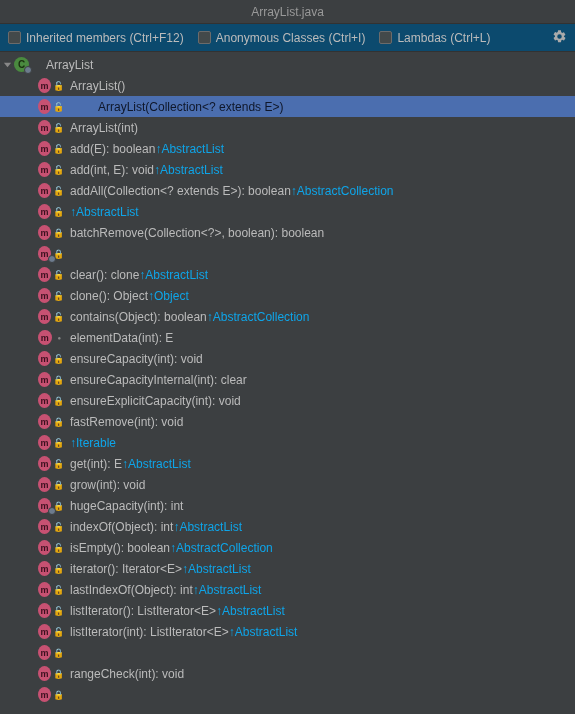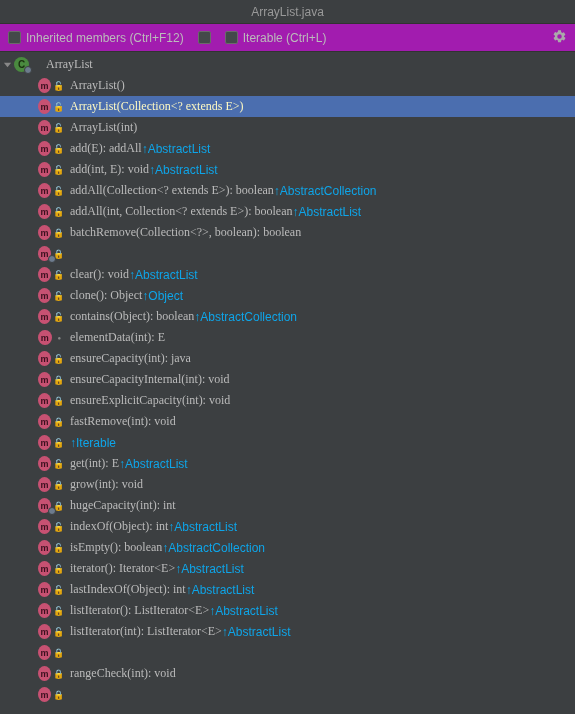--- a/index.html
+++ b/index.html
@@ -16,21 +16,21 @@
   height: 24px;
   background: #3c3f41;
   border-bottom: 1px solid #323232;
   display: flex;
   align-items: center;
   justify-content: center;
   color: #999999;
 }
 .toolbar {
   height: 28px;
-  background: #a21caf;
+  background: #0c4a6e;
   border-bottom: 1px solid #323232;
   display: flex;
   align-items: center;
   padding: 0 8px;
   gap: 14px;
 }
 .checkbox-row {
   display: flex;
   align-items: center;
   gap: 5px;
@@ -121,42 +121,43 @@
   width: 8px;
   display: inline-flex;
   align-items: center;
   justify-content: center;
   margin-left: 2px;
   margin-right: 2px;
 }
 .lock-icon { color: #c78a3a; font-size: 9px; }
 .unlock-icon { color: #7fa050; font-size: 9px; }
 .dot-icon { color: #888888; font-size: 6px; }
-.label { color: #bbbbbb; font-family: Liberation Serif, serif; }
+.label { color: #bbbbbb; }
 .inherited { color: #0ea5e9; }
-.selected .label { color: #fef9c3; }
+.selected .label { color: #0f172a; margin-left: 28px; }
 </style>
 </head>
 <body>
 
 <div class="titlebar">
   <span>ArrayList.java</span>
 </div>
 
 <div class="toolbar">
   <div class="checkbox-row">
     <span class="checkbox"></span>
     <span>Inherited members (Ctrl+F12)</span>
   </div>
   <div class="checkbox-row">
     <span class="checkbox"></span>
+    <span>Anonymous Classes (Ctrl+I)</span>
   </div>
   <div class="checkbox-row">
     <span class="checkbox"></span>
-    <span>Iterable (Ctrl+L)</span>
+    <span>Lambdas (Ctrl+L)</span>
   </div>
   <span class="gear-icon">
     <svg width="15" height="15" viewBox="0 0 24 24" fill="currentColor">
         <path d="M19.14 12.94c.04-.3.06-.61.06-.94 0-.32-.02-.64-.07-.94l2.03-1.58a.5.5 0 0 0 .12-.64l-1.92-3.32a.5.5 0 0 0-.61-.22l-2.39.96a7.03 7.03 0 0 0-1.62-.94l-.36-2.54A.5.5 0 0 0 13.9 2h-3.84a.5.5 0 0 0-.49.42l-.36 2.54c-.59.24-1.13.56-1.62.94l-2.39-.96a.5.5 0 0 0-.61.22L2.67 8.48a.5.5 0 0 0 .12.64l2.03 1.58c-.05.3-.07.62-.07.94 0 .33.02.64.06.94l-2.03 1.58a.5.5 0 0 0-.12.64l1.92 3.32c.14.24.42.34.68.22l2.39-.96c.49.38 1.03.7 1.62.94l.36 2.54c.04.25.25.42.49.42h3.84c.24 0 .45-.17.49-.42l.36-2.54c.59-.24 1.13-.56 1.62-.94l2.39.96c.26.12.54.02.68-.22l1.92-3.32a.5.5 0 0 0-.12-.64l-2.01-1.58zM12 15.6A3.6 3.6 0 1 1 12 8.4a3.6 3.6 0 0 1 0 7.2z"></path>
       </svg>
   </span>
 </div>
 
 <div class="tree">
   <div class="tree-row indent-0">
@@ -199,21 +200,21 @@
         </span>
         <span class="label">ArrayList(int)</span>
       </div>
       <div class="tree-row indent-1">
         <span class="badge-wrap">
           <span class="badge-method">m</span>
           <span class="access-icon">
             <span class="unlock-icon">🔓</span>
           </span>
         </span>
-        <span class="label">add(E): addAll </span>
+        <span class="label">add(E): boolean </span>
         <span class="inherited">↑AbstractList</span>
       </div>
       <div class="tree-row indent-1">
         <span class="badge-wrap">
           <span class="badge-method">m</span>
           <span class="access-icon">
             <span class="unlock-icon">🔓</span>
           </span>
         </span>
         <span class="label">add(int, E): void </span>
@@ -229,21 +230,20 @@
         <span class="label">addAll(Collection&lt;? extends E&gt;): boolean </span>
         <span class="inherited">↑AbstractCollection</span>
       </div>
       <div class="tree-row indent-1">
         <span class="badge-wrap">
           <span class="badge-method">m</span>
           <span class="access-icon">
             <span class="unlock-icon">🔓</span>
           </span>
         </span>
-        <span class="label">addAll(int, Collection&lt;? extends E&gt;): boolean </span>
         <span class="inherited">↑AbstractList</span>
       </div>
       <div class="tree-row indent-1">
         <span class="badge-wrap">
           <span class="badge-method">m</span>
           <span class="access-icon">
             <span class="lock-icon">🔒</span>
           </span>
         </span>
         <span class="label">batchRemove(Collection&lt;?&gt;, boolean): boolean</span>
@@ -257,21 +257,21 @@
           </span>
         </span>
       </div>
       <div class="tree-row indent-1">
         <span class="badge-wrap">
           <span class="badge-method">m</span>
           <span class="access-icon">
             <span class="unlock-icon">🔓</span>
           </span>
         </span>
-        <span class="label">clear(): void </span>
+        <span class="label">clear(): clone </span>
         <span class="inherited">↑AbstractList</span>
       </div>
       <div class="tree-row indent-1">
         <span class="badge-wrap">
           <span class="badge-method">m</span>
           <span class="access-icon">
             <span class="unlock-icon">🔓</span>
           </span>
         </span>
         <span class="label">clone(): Object </span>
@@ -296,30 +296,30 @@
         </span>
         <span class="label">elementData(int): E</span>
       </div>
       <div class="tree-row indent-1">
         <span class="badge-wrap">
           <span class="badge-method">m</span>
           <span class="access-icon">
             <span class="unlock-icon">🔓</span>
           </span>
         </span>
-        <span class="label">ensureCapacity(int): java</span>
-      </div>
-      <div class="tree-row indent-1">
-        <span class="badge-wrap">
-          <span class="badge-method">m</span>
-          <span class="access-icon">
-            <span class="lock-icon">🔒</span>
-          </span>
-        </span>
-        <span class="label">ensureCapacityInternal(int): void</span>
+        <span class="label">ensureCapacity(int): void</span>
+      </div>
+      <div class="tree-row indent-1">
+        <span class="badge-wrap">
+          <span class="badge-method">m</span>
+          <span class="access-icon">
+            <span class="lock-icon">🔒</span>
+          </span>
+        </span>
+        <span class="label">ensureCapacityInternal(int): clear</span>
       </div>
       <div class="tree-row indent-1">
         <span class="badge-wrap">
           <span class="badge-method">m</span>
           <span class="access-icon">
             <span class="lock-icon">🔒</span>
           </span>
         </span>
         <span class="label">ensureExplicitCapacity(int): void</span>
       </div>

